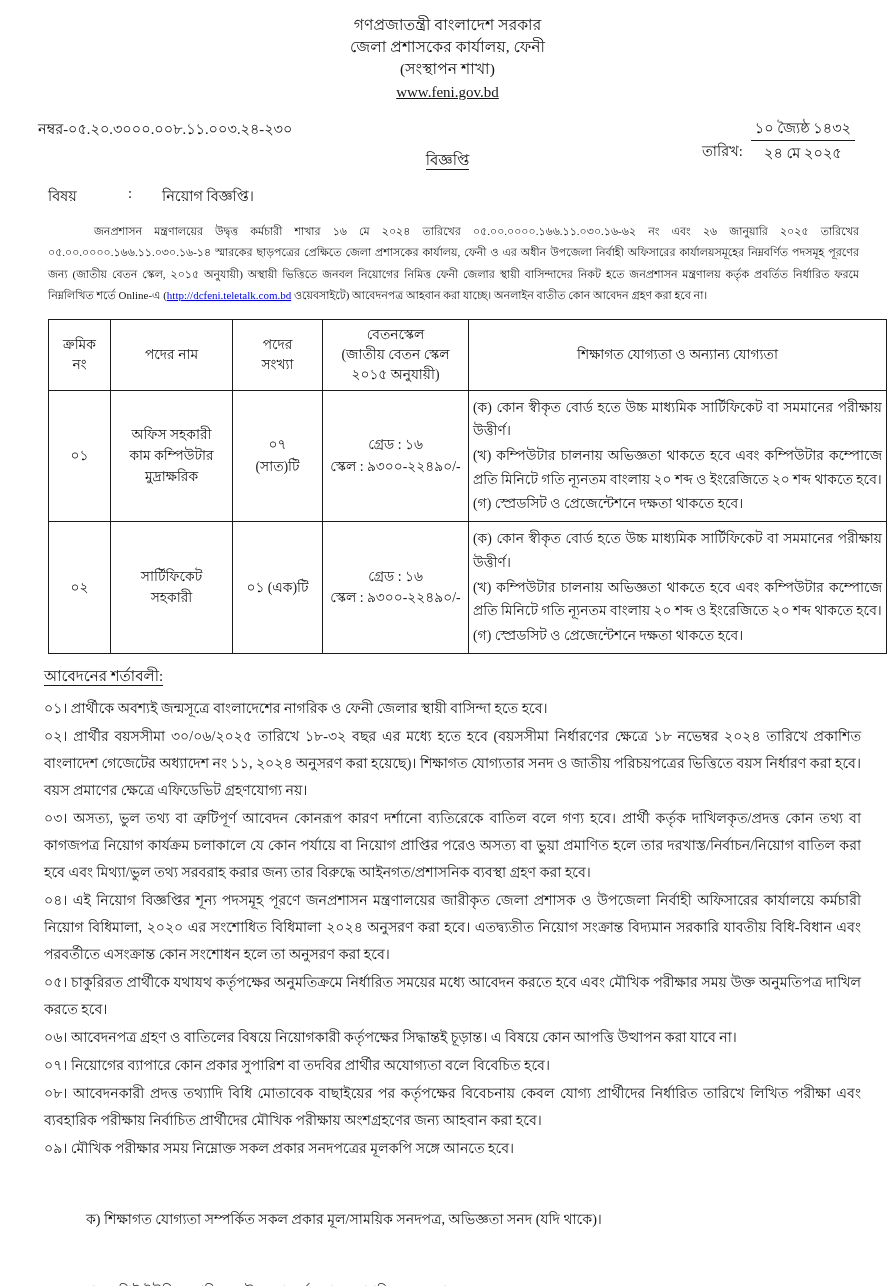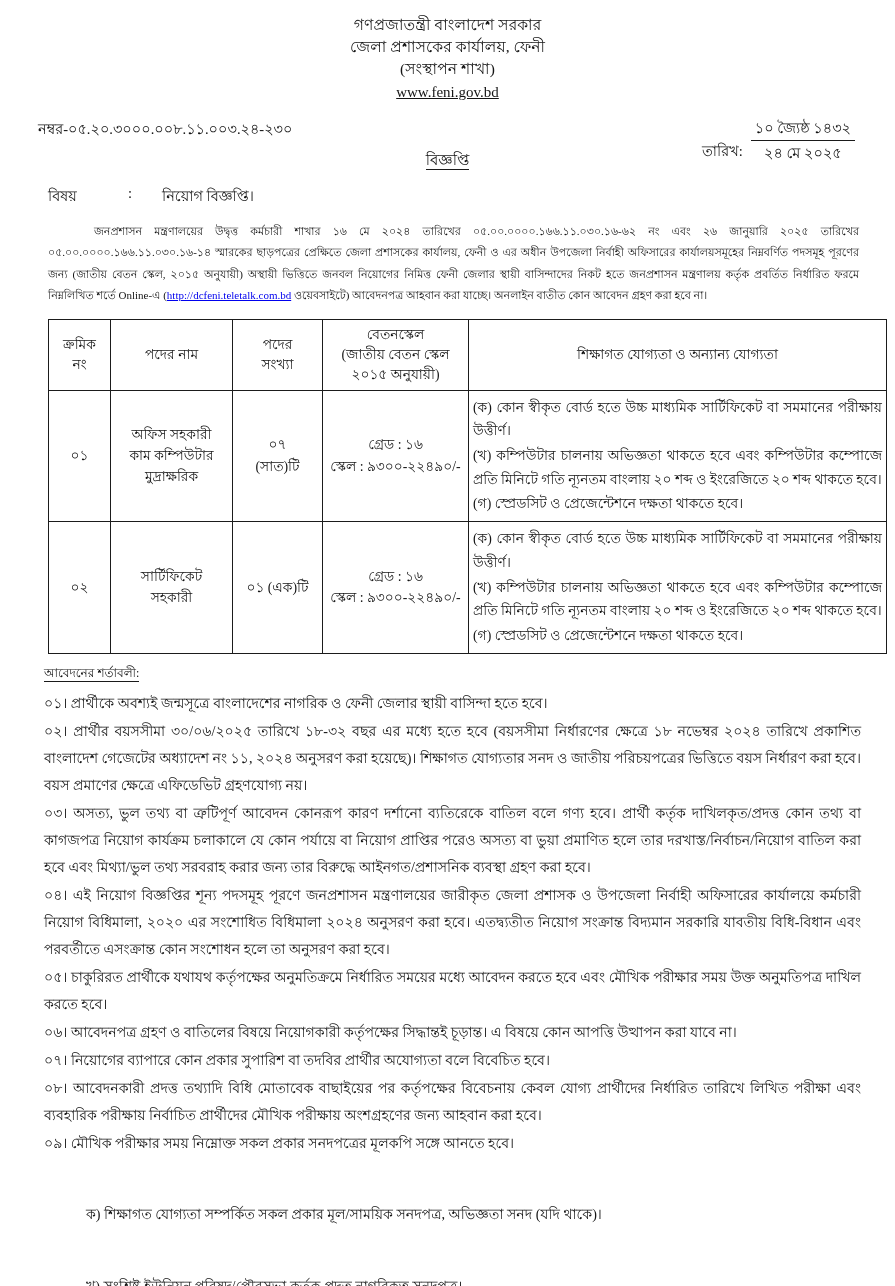--- a/index.html
+++ b/index.html
@@ -142,21 +142,21 @@
     padding: 4px 8px 5px 6px;
   }
   td.qual p { margin: 0; }
   td.qual p + p { margin-top: 1px; }
   .row-1 td { height: 128px; }
   .row-2 td { height: 126px; }
 
   
   .cond-head {
     margin: 10px 0 6px 14px;
-    font-size: 12px;
+    font-size: 15px;
   }
   .cond-head span {
     border-bottom: 1px solid #1a1a1a;
     padding-bottom: 1px;
   }
   ol.conditions {
     list-style: none;
     margin: 0;
     padding: 0 4px 0 14px;
   }

